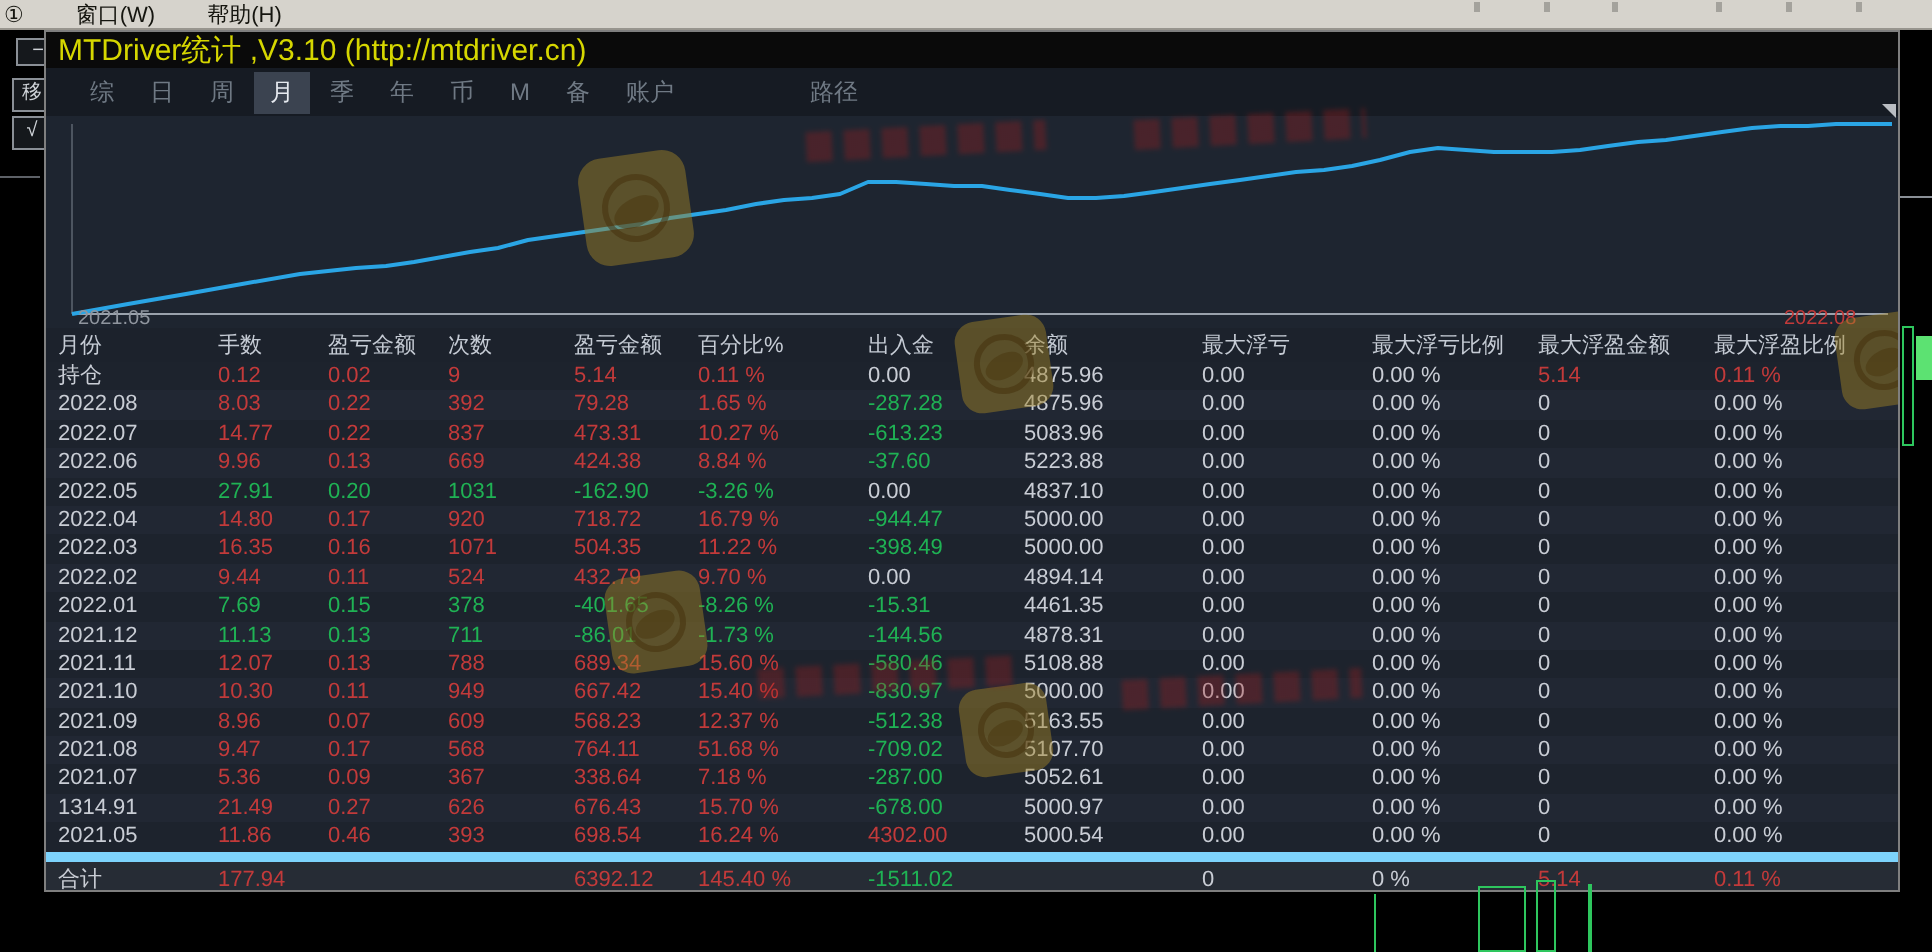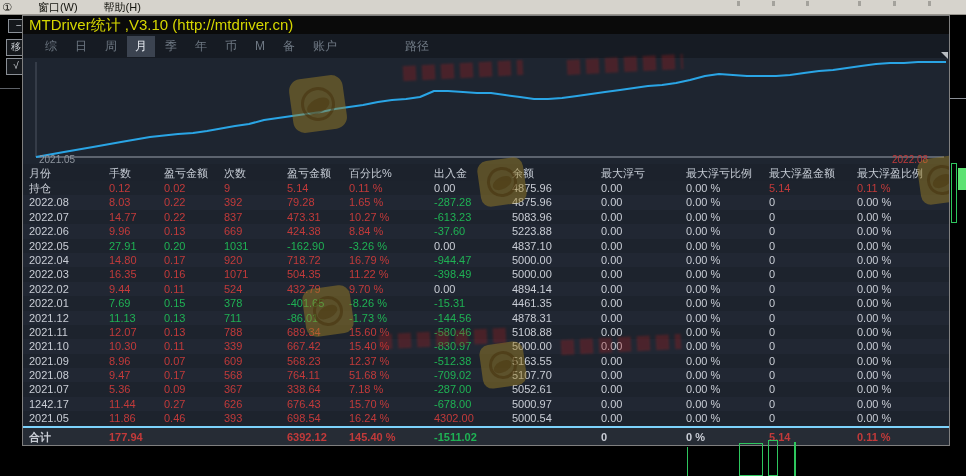--- a/index.html
+++ b/index.html
@@ -44,21 +44,21 @@
   
   .trow{display:grid;
         grid-template-columns:80px 55px 60px 63px 62px 85px 78px 89px 85px 83px 88px 1fr;
         padding-left:6px;font-size:11px;height:14.4px;line-height:14.5px;
         white-space:nowrap;overflow:hidden;}
   .thead{height:17px;line-height:18px;color:#c5cbd4;font-size:11px;}
   .tbody .trow:nth-child(odd){background:#1d232d;}
   .tbody .trow:nth-child(even){background:#212733;}
   .trow span{overflow:hidden;}
   .w{color:#c9cdd5;} .r{color:#c23a3a;} .g{color:#1fb254;}
-  .total{height:18px;line-height:19px;background:#262c35;border-top:2px solid #7dd3fc;font-weight:bold;}
+  .total{height:18px;line-height:19px;background:#262c35;border-top:5px solid #7dd3fc;}
 
   
   .wm-logo{position:absolute;border-radius:22%;background:rgba(158,130,38,.48);
            transform:rotate(-8deg);}
   .wm-logo::before{content:"";position:absolute;inset:18%;border:3px solid rgba(70,50,12,.55);
            border-radius:50%;}
   .wm-logo::after{content:"";position:absolute;left:28%;top:40%;width:44%;height:26%;
            border-radius:50%;background:rgba(70,50,12,.45);transform:rotate(-20deg);}
   .wm-red{position:absolute;height:15px;
           background:repeating-linear-gradient(90deg,rgba(165,30,30,.32) 0 13px,transparent 13px 19px);
@@ -289,21 +289,21 @@
         <span class="w">5108.88</span>
         <span class="w">0.00</span>
         <span class="w">0.00 %</span>
         <span class="w">0</span>
         <span class="w">0.00 %</span>
       </div>
       <div class="trow">
         <span class="w">2021.10</span>
         <span class="r">10.30</span>
         <span class="r">0.11</span>
-        <span class="r">339</span>
+        <span class="r">949</span>
         <span class="r">667.42</span>
         <span class="r">15.40 %</span>
         <span class="g">-830.97</span>
         <span class="w">5000.00</span>
         <span class="w">0.00</span>
         <span class="w">0.00 %</span>
         <span class="w">0</span>
         <span class="w">0.00 %</span>
       </div>
       <div class="trow">
@@ -342,22 +342,22 @@
         <span class="r">338.64</span>
         <span class="r">7.18 %</span>
         <span class="g">-287.00</span>
         <span class="w">5052.61</span>
         <span class="w">0.00</span>
         <span class="w">0.00 %</span>
         <span class="w">0</span>
         <span class="w">0.00 %</span>
       </div>
       <div class="trow">
-        <span class="w">1242.17</span>
-        <span class="r">11.44</span>
+        <span class="w">1314.91</span>
+        <span class="r">21.49</span>
         <span class="r">0.27</span>
         <span class="r">626</span>
         <span class="r">676.43</span>
         <span class="r">15.70 %</span>
         <span class="g">-678.00</span>
         <span class="w">5000.97</span>
         <span class="w">0.00</span>
         <span class="w">0.00 %</span>
         <span class="w">0</span>
         <span class="w">0.00 %</span>

